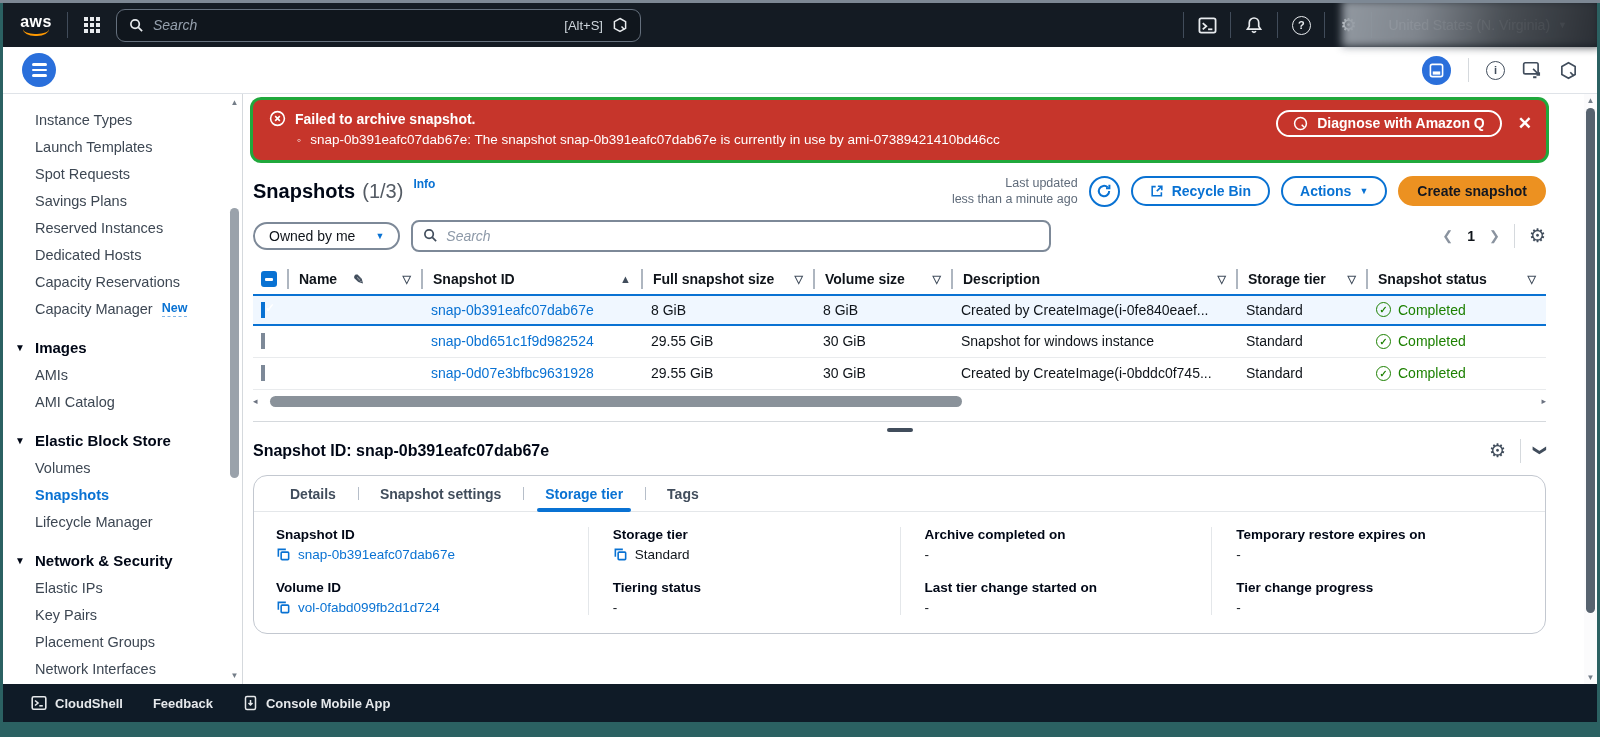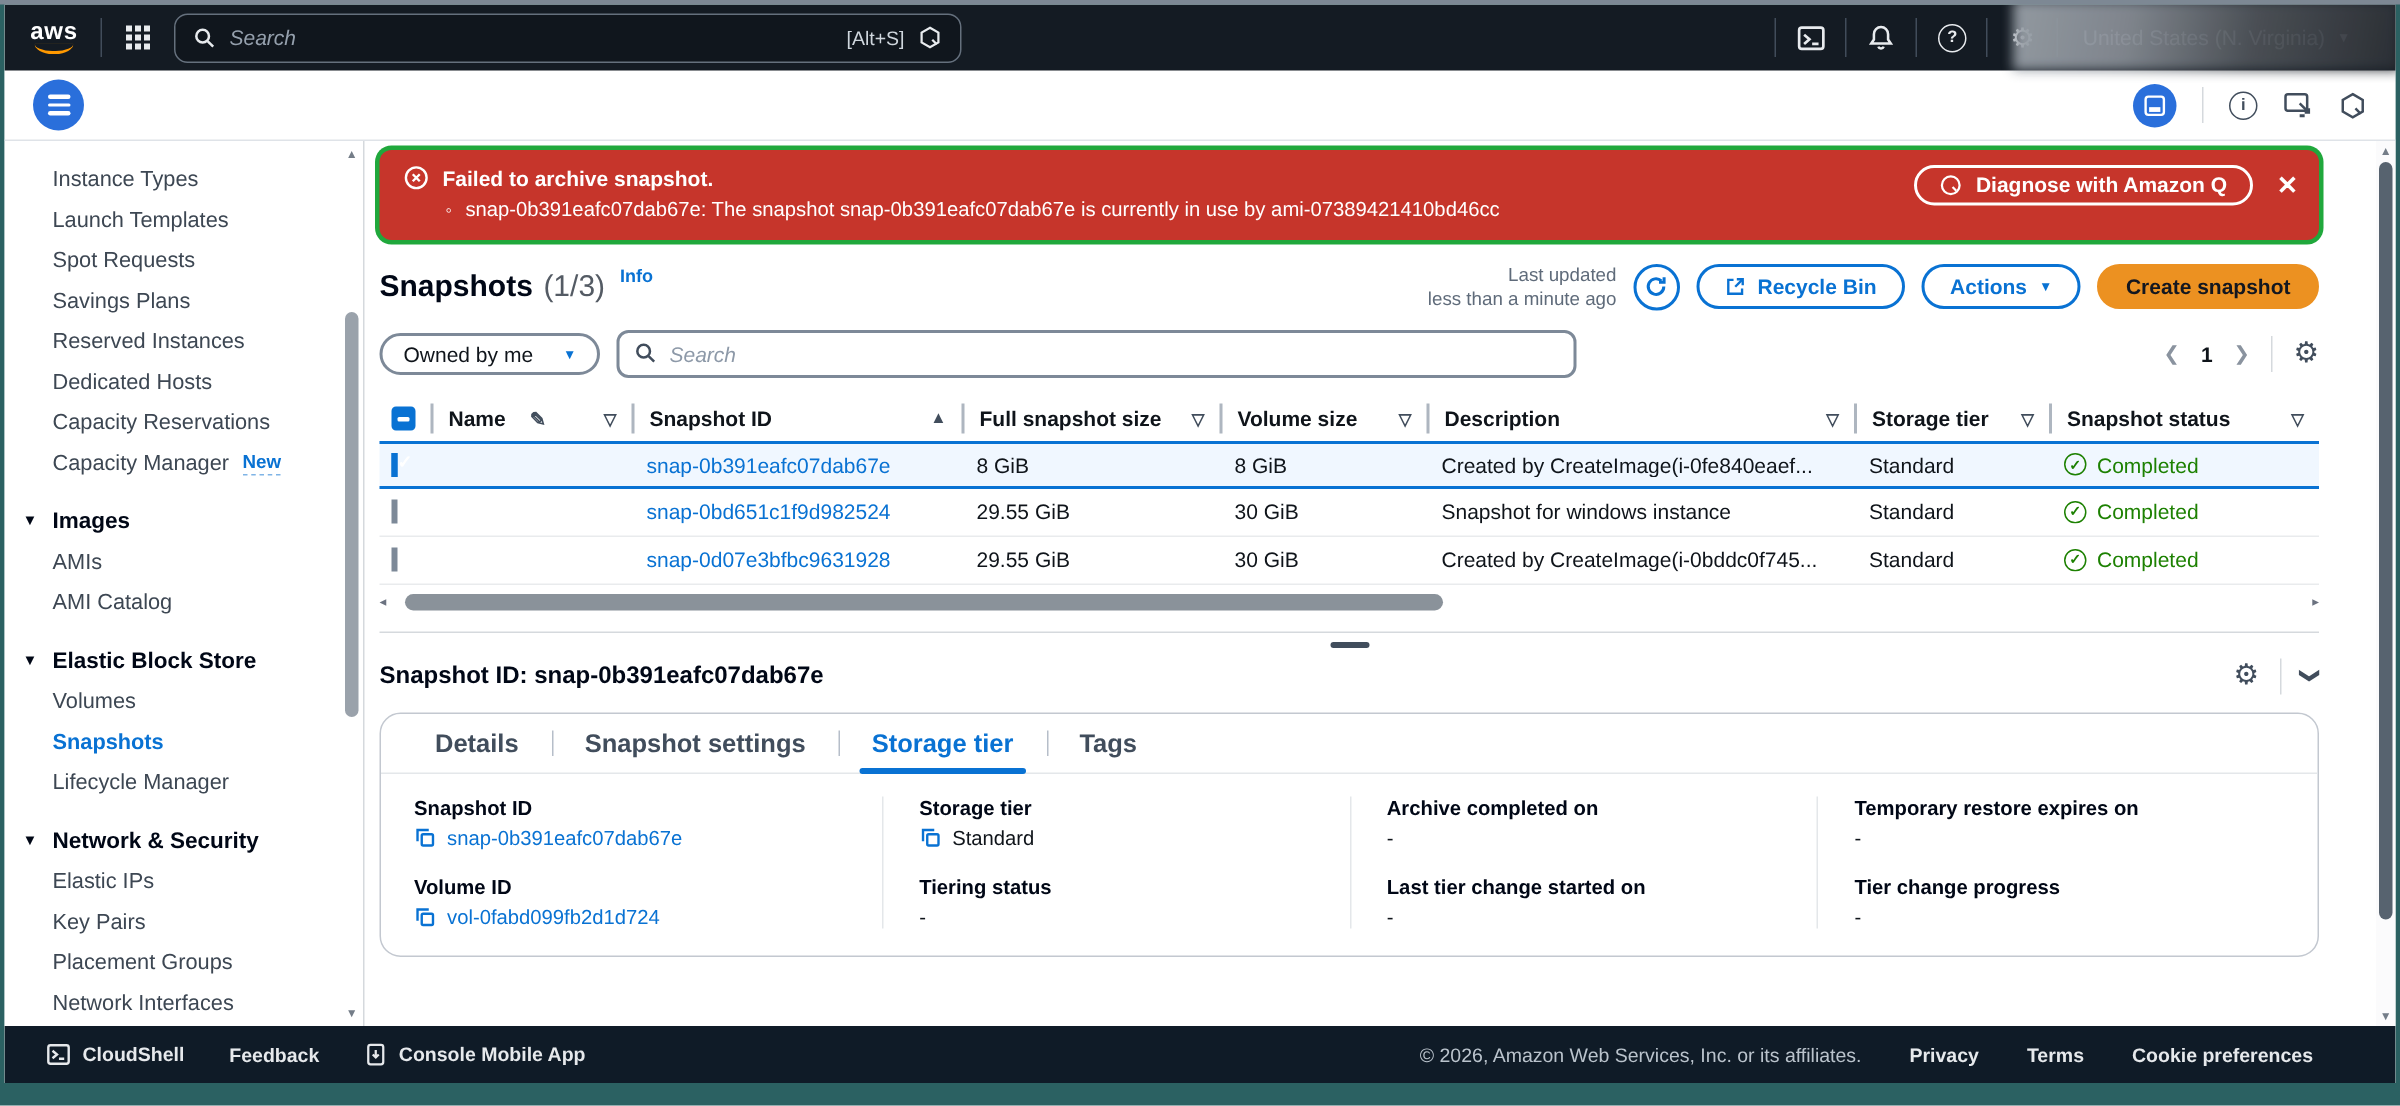--- a/index.html
+++ b/index.html
@@ -121,37 +121,37 @@
   .split-line { margin-top:12px; border-top:1px solid #d5d9dd; position:relative; }
   .split-dash { position:absolute; left:50%; top:6px; transform:translateX(-50%); width:26px; height:4px; background:#414d5c; border-radius:2px; cursor:row-resize; }
   .detail-head { display:flex; align-items:center; margin-top:17px; }
   .detail-title { font-size:16px; font-weight:bold; color:#000716; }
   .detail-tools { margin-left:auto; display:flex; align-items:center; gap:14px; color:#414d5c; }
   .dt-sep { width:1px; height:24px; background:#d5d9dd; }
   .chev-down { font-size:13px; font-weight:bold; transform:rotate(90deg); display:inline-block; cursor:pointer; }
 
   .card { margin-top:12px; border:1px solid #c3c8d0; border-radius:14px; background:#fff; overflow:hidden; }
   .tabs { display:flex; padding:0 14px; border-bottom:1px solid #e4e7ea; }
-  .tab { position:relative; padding:10px 22px 9px; font-size:17px; font-weight:bold; color:#414d5c; cursor:pointer; }
+  .tab { position:relative; padding:10px 22px 9px; font-size:14px; font-weight:bold; color:#414d5c; cursor:pointer; }
   .tab:not(:first-child)::before { content:""; position:absolute; left:0; top:11px; bottom:11px; width:1px; background:#b6bec9; }
   .tab.active { color:#0972d3; }
   .tab.active::after { content:""; position:absolute; left:14px; right:14px; bottom:-1px; height:4px; background:#0972d3; border-radius:2px; }
   .card-body { display:grid; grid-template-columns:1fr 1fr 1fr 1fr; padding:15px 22px 18px; }
   .fcol { padding-right:18px; }
   .fcol + .fcol { border-left:1px solid #e4e7ea; padding-left:24px; }
   .field { margin-bottom:18px; }
   .field:last-child { margin-bottom:0; }
   .f-label { font-size:13.5px; font-weight:bold; color:#000716; }
   .f-value { margin-top:5px; font-size:13.5px; color:#0f141a; display:flex; align-items:center; gap:7px; }
   .f-value .lnk { color:#0972d3; cursor:pointer; }
   .copy-ico { color:#0972d3; cursor:pointer; display:inline-flex; }
 
   
   .footer { flex:0 0 38px; background:#0f1b27; color:#e6e9ec; display:flex; align-items:center; padding:0 55px 0 28px; font-size:13px; gap:30px; }
-  .foot-item { display:flex; gap:8px; cursor:pointer; color:#e6e9ec; font-weight:bold; white-space:nowrap; }
+  .foot-item { display:flex; align-items:center; gap:8px; cursor:pointer; color:#e6e9ec; font-weight:bold; white-space:nowrap; }
   .foot-right { margin-left:auto; display:flex; align-items:center; gap:32px; }
   .copyright { color:#bac3cc; font-weight:normal; cursor:default; }
   svg { display:block; }
 </style>
 </head>
 <body>
 
 <div class="top-edge"></div>
 
 <div class="window">
@@ -578,26 +578,14 @@
     <span class="foot-item">
         <span>Feedback</span>
       </span>
     <span class="foot-item">
       <svg width="15" height="16" viewBox="0 0 14 16" fill="none" stroke="#e6e9ec" stroke-width="1.5">
           <rect x="2" y="1.5" width="10" height="13" rx="1.5"></rect>
           <path d="M7 5v5M5 8l2 2 2-2"></path>
         </svg>
       <span>Console Mobile App</span>
     </span>
-    <div class="foot-right">
-      <span class="copyright">© 2026, Amazon Web Services, Inc. or its affiliates.</span>
-      <span class="foot-item">
-          <span>Privacy</span>
-        </span>
-      <span class="foot-item">
-          <span>Terms</span>
-        </span>
-      <span class="foot-item">
-          <span>Cookie preferences</span>
-        </span>
-    </div>
   </div>
 </div>
 
 </body></html>

